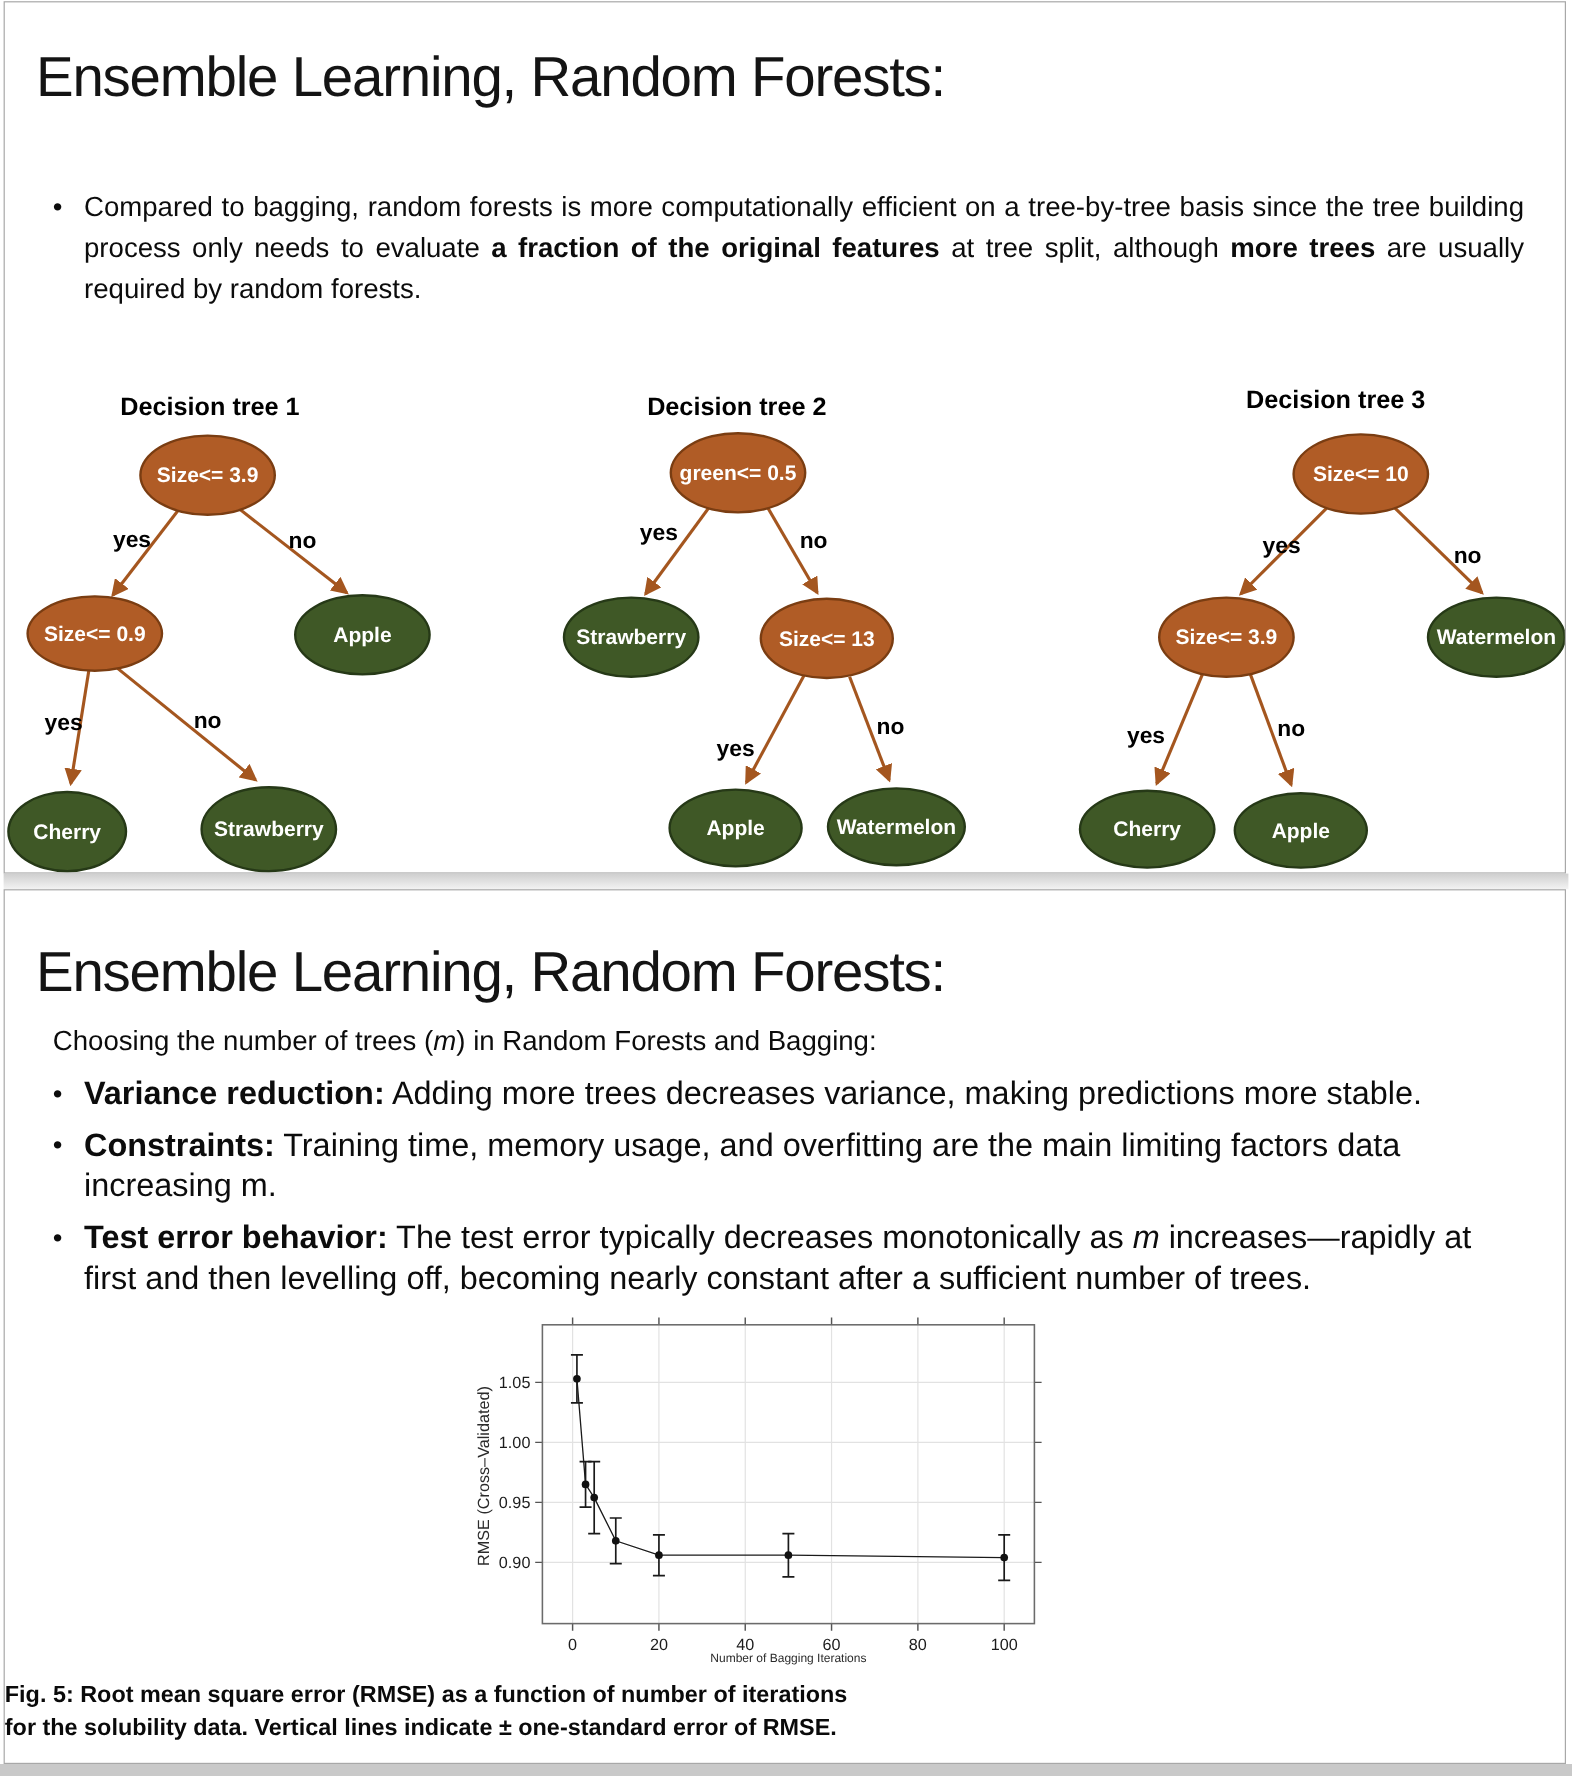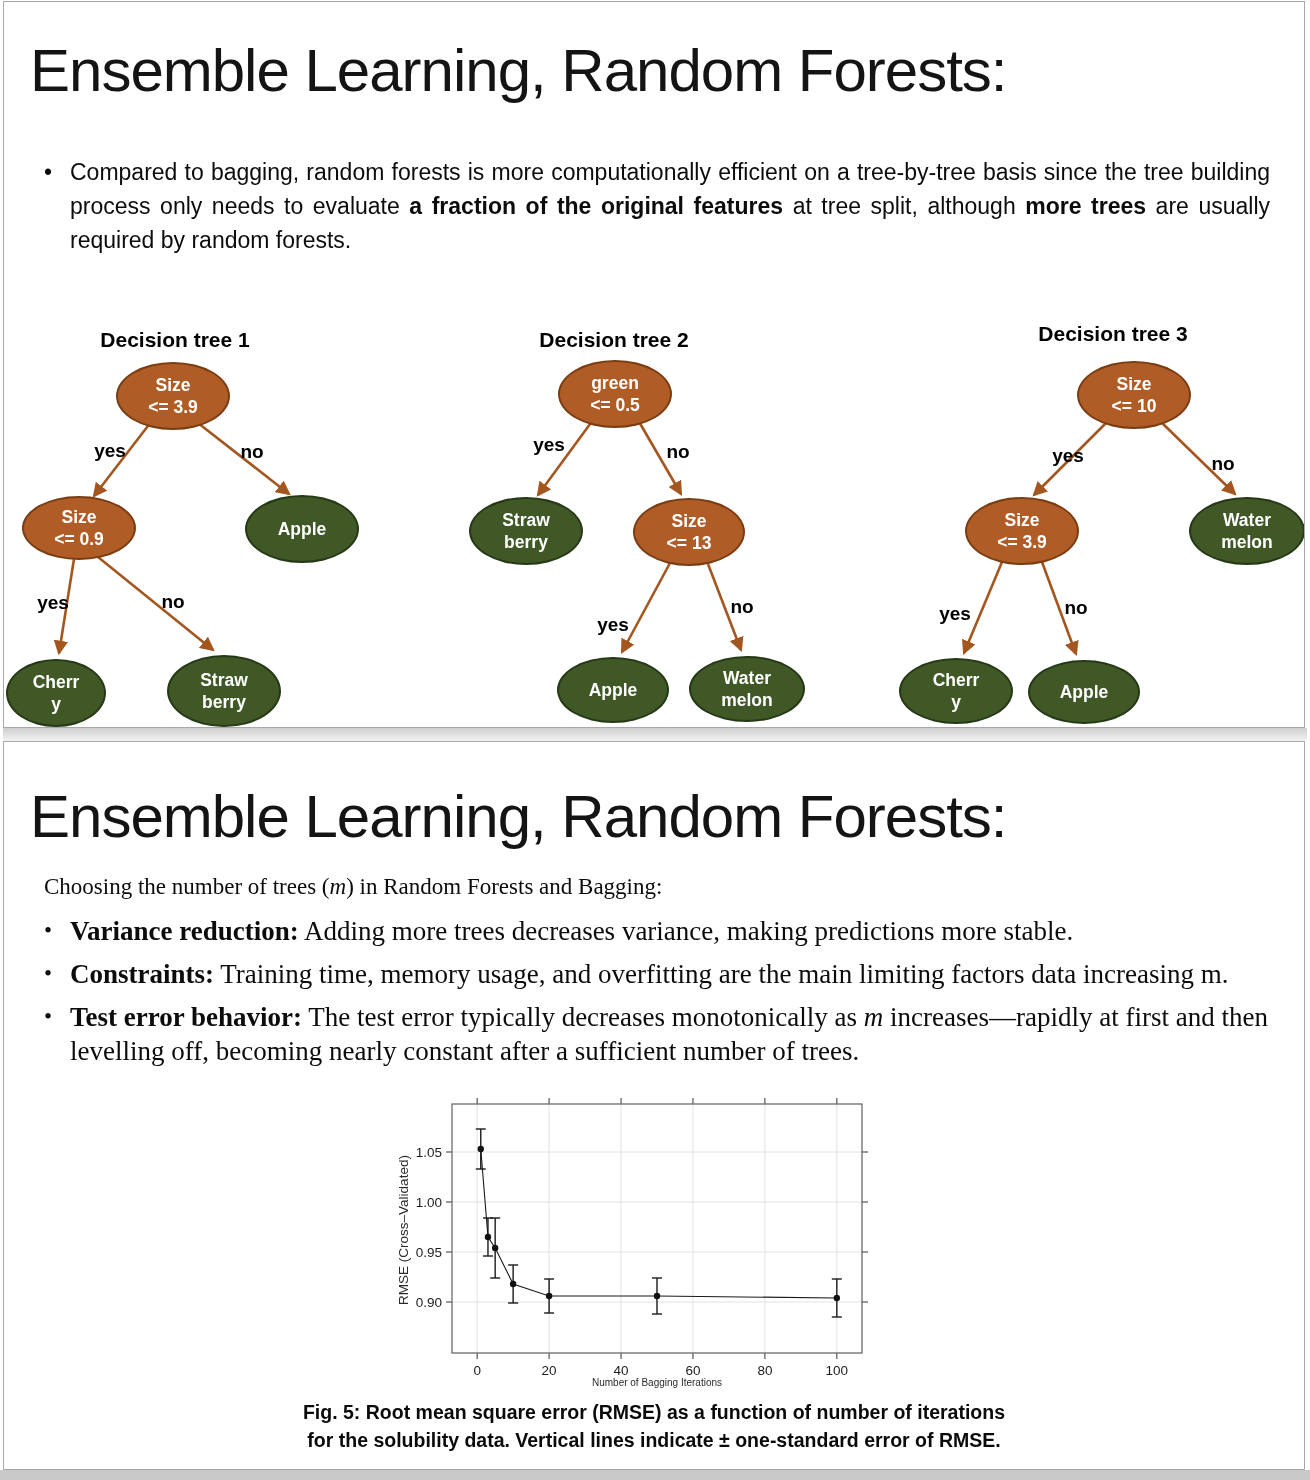--- a/index.html
+++ b/index.html
@@ -7,53 +7,53 @@
     width:1310px;height:1480px;position:relative;background:#ffffff;
     font-family:"Liberation Sans",sans-serif;color:#0c0c0c;
     overflow:hidden;
   }
   .slide{position:absolute;left:3px;width:1302px;background:#ffffff;border:1px solid #a8a8a8;overflow:hidden;box-sizing:border-box;}
   #slide1{top:1px;height:727px;}
   #slide2{top:741px;height:729px;}
   .separator{position:absolute;left:3px;top:728px;width:1304px;height:13px;background:linear-gradient(180deg,#cfcfcf 0%,#f3f3f3 100%);}
   .bottom-band{position:absolute;left:0;top:1470px;width:1310px;height:10px;background:#c9c9c9;}
 
-  .slide-title{position:absolute;left:26px;top:34px;font-size:60px;letter-spacing:-1px;color:#141414;white-space:nowrap;}
+  .slide-title{position:absolute;left:26px;top:34px;font-size:47px;letter-spacing:-1px;color:#141414;white-space:nowrap;}
 
   .para-row{position:absolute;display:flex;}
   #slide1 .para-row{left:40px;top:153px;width:1226px;}
   .bullet-dot{width:26px;flex:0 0 26px;font-size:23px;line-height:34px;}
   .para-text{flex:1;font-size:23px;line-height:34px;text-align:justify;}
   .bold{font-weight:bold;}
   .ital{font-style:italic;}
 
   
   .tree-title{position:absolute;transform:translateX(-50%);font-weight:bold;font-size:21px;white-space:nowrap;color:#000;}
   .tree-arrows{position:absolute;left:0;top:0;pointer-events:none;}
   .tree-arrows line{stroke:var(--arrow,#a4561f);stroke-width:2.6;}
   .ah-head{fill:var(--arrow,#a4561f);}
-  .node{position:absolute;border-radius:50%;display:flex;flex-direction:column;align-items:center;justify-content:center;
+  .node{position:absolute;border-radius:50%;display:flex;flex-direction:row;align-items:center;justify-content:center;
         color:var(--node-text,#fff);font-weight:bold;font-size:17.5px;line-height:1.27;text-align:center;box-sizing:border-box;}
   .node.decision{background:var(--decision-fill,#b05c26);border:2px solid var(--decision-stroke,#7a3d12);}
   .node.leaf{background:var(--leaf-fill,#3f5826);border:2px solid var(--leaf-stroke,#26391733);border-color:var(--leaf-stroke,#263917);}
   .elabel{position:absolute;transform:translate(-50%,-50%);font-weight:bold;font-size:19px;color:#000;white-space:nowrap;}
 
   
-  #slide2 .content{position:absolute;left:40px;top:128px;width:1228px;font-family:Liberation Serif, serif;}
+  #slide2 .content{position:absolute;left:40px;top:108px;width:1228px;}
   .intro{font-size:23px;line-height:34px;margin:0 0 10px 0;}
   .s2bullet{display:flex;margin-bottom:9px;}
   .s2bullet .btext{flex:1;font-size:27px;line-height:34px;}
 
   
   .chart-wrap{position:absolute;left:385px;top:352px;width:540px;height:312px;}
   .chart-wrap svg{position:absolute;left:0;top:0;}
   svg text{font-family:"Liberation Sans",sans-serif;}
   .ylabel{position:absolute;left:14px;top:136px;transform:translate(-50%,-50%) rotate(-90deg);font-size:13.5px;color:#2b2b2b;white-space:nowrap;}
   .xlabel{position:absolute;left:63px;top:283px;width:410px;text-align:center;font-size:10px;color:#2b2b2b;}
-  .caption{position:absolute;left:0;top:656px;width:100%;text-align:center;font-size:19.5px;font-weight:600;line-height:28px;color:#0a0a0a;}
+  .caption{position:absolute;left:0;top:656px;width:100%;font-size:19.5px;font-weight:600;line-height:28px;color:#0a0a0a;}
 </style>
 </head>
 <body>
 
 <div class="slide" id="slide1">
   <div class="slide-title">Ensemble Learning, Random Forests:</div>
 
   <div class="para-row">
     <span class="bullet-dot">•</span>
     <div class="para-text"><span>Compared to bagging, random forests is more computationally efficient on a tree-by-tree basis since the tree building process only needs to evaluate </span><span class="bold">a fraction of the original features</span><span> at tree split, although </span><span class="bold">more trees</span><span> are usually required by random forests.</span></div>

